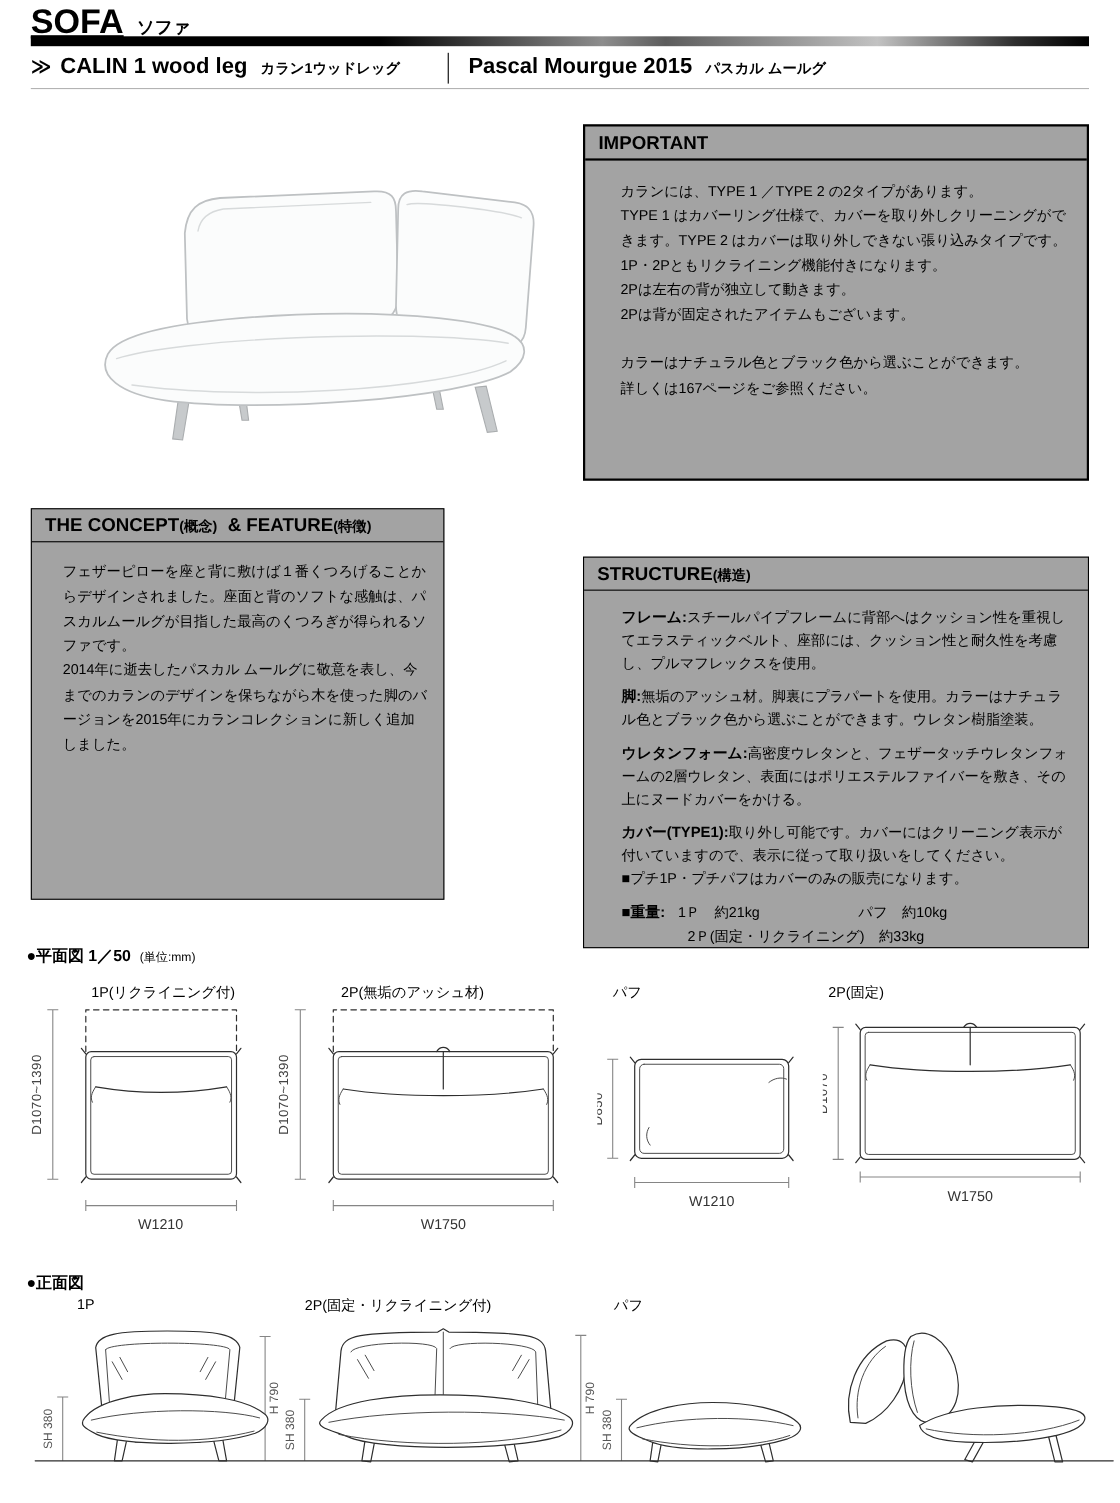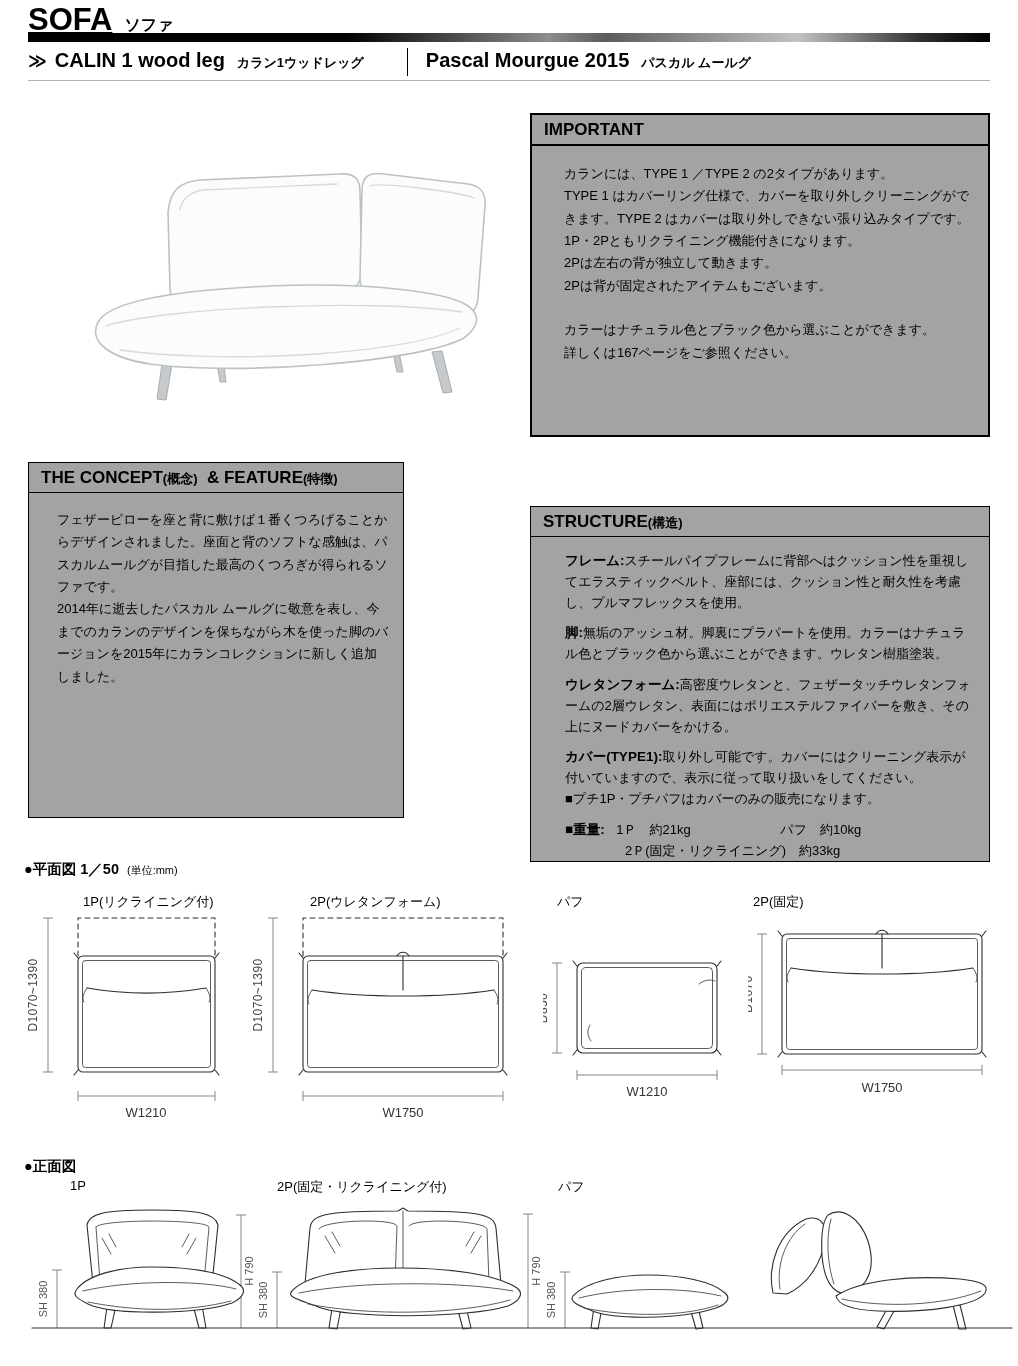--- a/index.html
+++ b/index.html
@@ -138,21 +138,21 @@
       <div class="weight-row2">2Ｐ(固定・リクライニング)　約33kg</div>
     </div>
   </div>
 
   <div class="sec-title" style="left:24px;top:860px;">
     <span>●平面図 1／50</span>
     <span class="sec-unit">(単位:mm)</span>
   </div>
 
   <div class="draw-label" style="left:83px;top:893px;">1P(リクライニング付)</div>
-  <div class="draw-label" style="left:310px;top:893px;">2P(ウレタンフォーム)</div>
+  <div class="draw-label" style="left:310px;top:893px;">2P(無垢のアッシュ材)</div>
   <div class="draw-label" style="left:557px;top:893px;">パフ</div>
   <div class="draw-label" style="left:753px;top:893px;">2P(固定)</div>
 
   <svg class="abs" style="left:28px;top:910px;" width="215" height="230" viewBox="0 0 215 230">
     <path class="art dash" d="M50,46 V8 H187 V46"></path>
     <rect class="art" x="50" y="46" width="137" height="116" rx="5"></rect>
     <rect class="art-thin" x="54.5" y="50.5" width="128" height="107" rx="3"></rect>
     <path class="art" d="M50,48 l-4,-5 M187,48 l4,-5 M50,160 l-4,5 M187,160 l4,5"></path>
     <path class="art" d="M59,78 C100,85 137,85 178,78"></path>
     <path class="art-thin" d="M59,78 c-4,6 -5,10 -3,14 M178,78 c4,6 5,10 3,14"></path>

